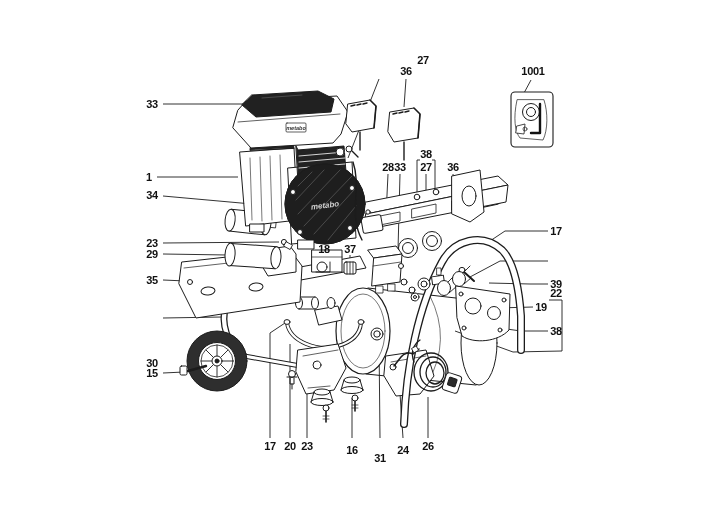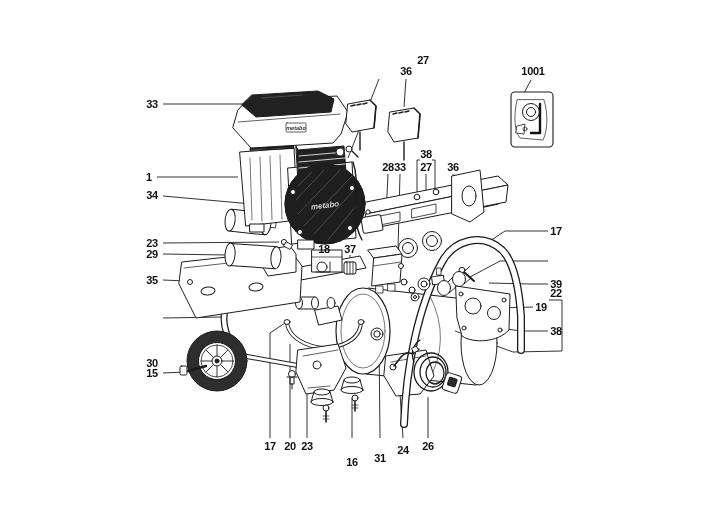--- a/index.html
+++ b/index.html
@@ -357,18 +357,18 @@
       <div class="plabel" style="left: 324px; top: 249px;">18</div>
       <div class="plabel" style="left: 350px; top: 249px;">37</div>
       <div class="plabel" style="left: 556px; top: 231px;">17</div>
       <div class="plabel" style="left: 556px; top: 261px; margin-top: 32px;">22</div>
       <div class="plabel" style="left: 556px; top: 284px;">39</div>
       <div class="plabel" style="left: 541px; top: 307px;">19</div>
       <div class="plabel" style="left: 556px; top: 331px;">38</div>
       <div class="plabel" style="left: 270px; top: 446px;">17</div>
       <div class="plabel" style="left: 290px; top: 446px; text-align: center;">20</div>
       <div class="plabel" style="left: 307px; top: 446px;">23</div>
-      <div class="plabel" style="left: 352px; top: 462px;">16</div>
+      <div class="plabel" style="left: 352px; top: 450px;">16</div>
       <div class="plabel" style="left: 380px; top: 458px;">31</div>
       <div class="plabel" style="left: 403px; top: 450px;">24</div>
       <div class="plabel" style="left: 428px; top: 446px;">26</div>
     </div>
 </div>
 
 </body></html>

